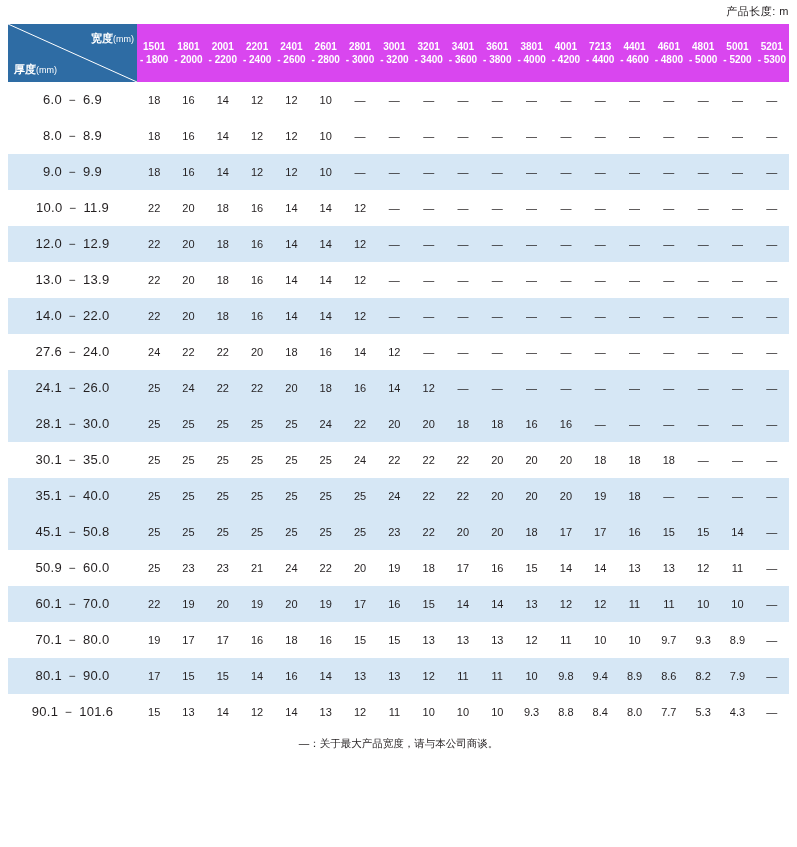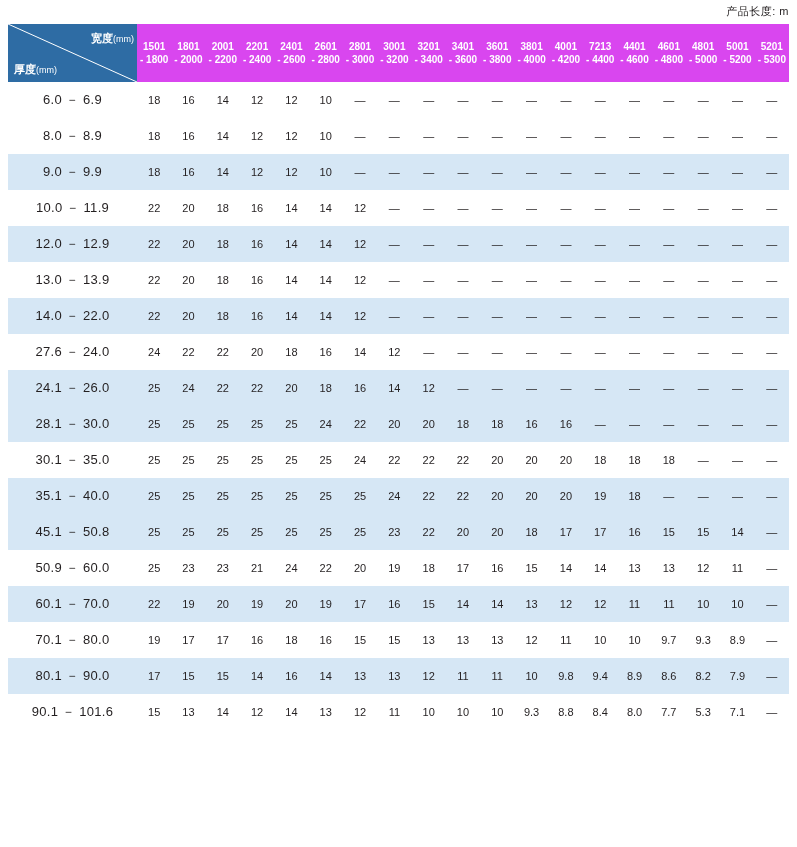--- a/index.html
+++ b/index.html
@@ -613,21 +613,22 @@
             <td>11</td>
             <td>10</td>
             <td>10</td>
             <td>10</td>
             <td>9.3</td>
             <td>8.8</td>
             <td>8.4</td>
             <td>8.0</td>
             <td>7.7</td>
             <td>5.3</td>
-            <td>7.1</td>
+            <td>4.3</td>
             <td class="dash">—</td>
           </tr>
         </tbody>
     </table>
   </div>
 
+  <div class="footnote">—：关于最大产品宽度，请与本公司商谈。</div>
 
 </div>
 
 </body></html>

